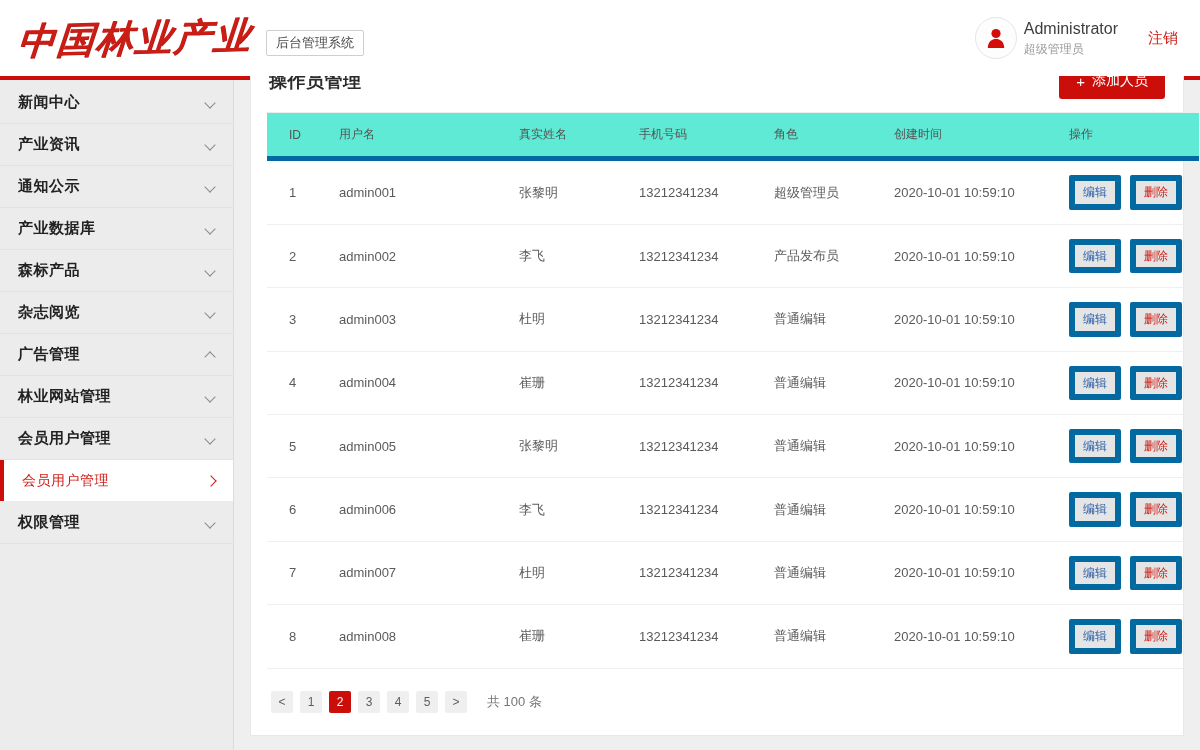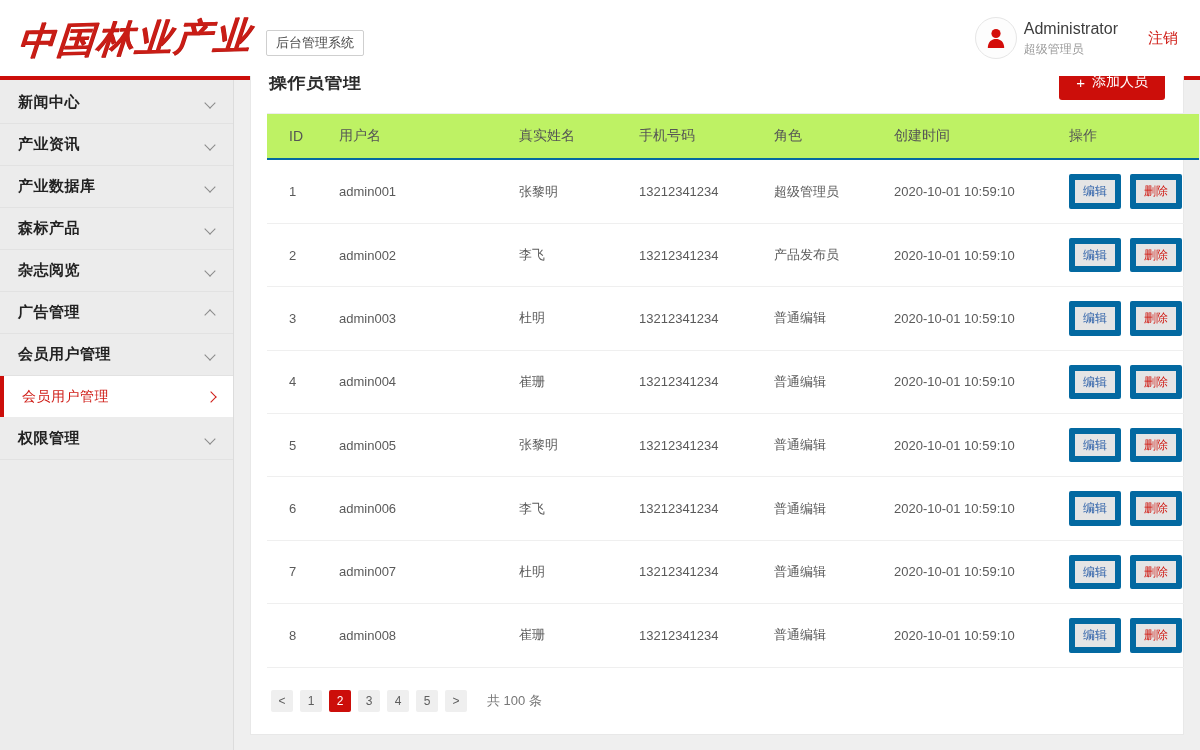--- a/index.html
+++ b/index.html
@@ -175,24 +175,24 @@
   .btn-add .plus { font-size: 15px; line-height: 1; }
 
   
   table.data {
     width: 100%;
     border-collapse: collapse;
     margin-top: 11px;
     table-layout: fixed;
   }
   table.data thead th {
-    background: #bef264;
+    background: #5eead4;
     border-top: 1px solid #ededed;
-    border-bottom: 2px solid #0369a1;
-    font-size: 14px;
+    border-bottom: 5px solid #0369a1;
+    font-size: 12px;
     font-weight: normal;
     color: #555555;
     text-align: left;
     padding: 13px 0 13px 0;
     height: 44px;
   }
   table.data tbody td {
     border-bottom: 1px solid #efefef;
     font-size: 13px;
     color: #5a5a5a;
@@ -289,34 +289,42 @@
   <nav class="sidebar">
     <div class="nav-item">
       <span class="label">新闻中心</span>
       <span class="chev"></span>
     </div>
     <div class="nav-item">
       <span class="label">产业资讯</span>
       <span class="chev"></span>
     </div>
     <div class="nav-item">
+      <span class="label">通知公示</span>
+      <span class="chev"></span>
+    </div>
+    <div class="nav-item">
       <span class="label">产业数据库</span>
       <span class="chev"></span>
     </div>
     <div class="nav-item">
       <span class="label">森标产品</span>
       <span class="chev"></span>
     </div>
     <div class="nav-item">
       <span class="label">杂志阅览</span>
       <span class="chev"></span>
     </div>
     <div class="nav-item">
       <span class="label">广告管理</span>
       <span class="chev up"></span>
+    </div>
+    <div class="nav-item">
+      <span class="label">林业网站管理</span>
+      <span class="chev"></span>
     </div>
     <div class="nav-item">
       <span class="label">会员用户管理</span>
       <span class="chev"></span>
     </div>
     <div class="nav-item sub">
       <span class="label">会员用户管理</span>
       <span class="chev right"></span>
     </div>
     <div class="nav-item">

